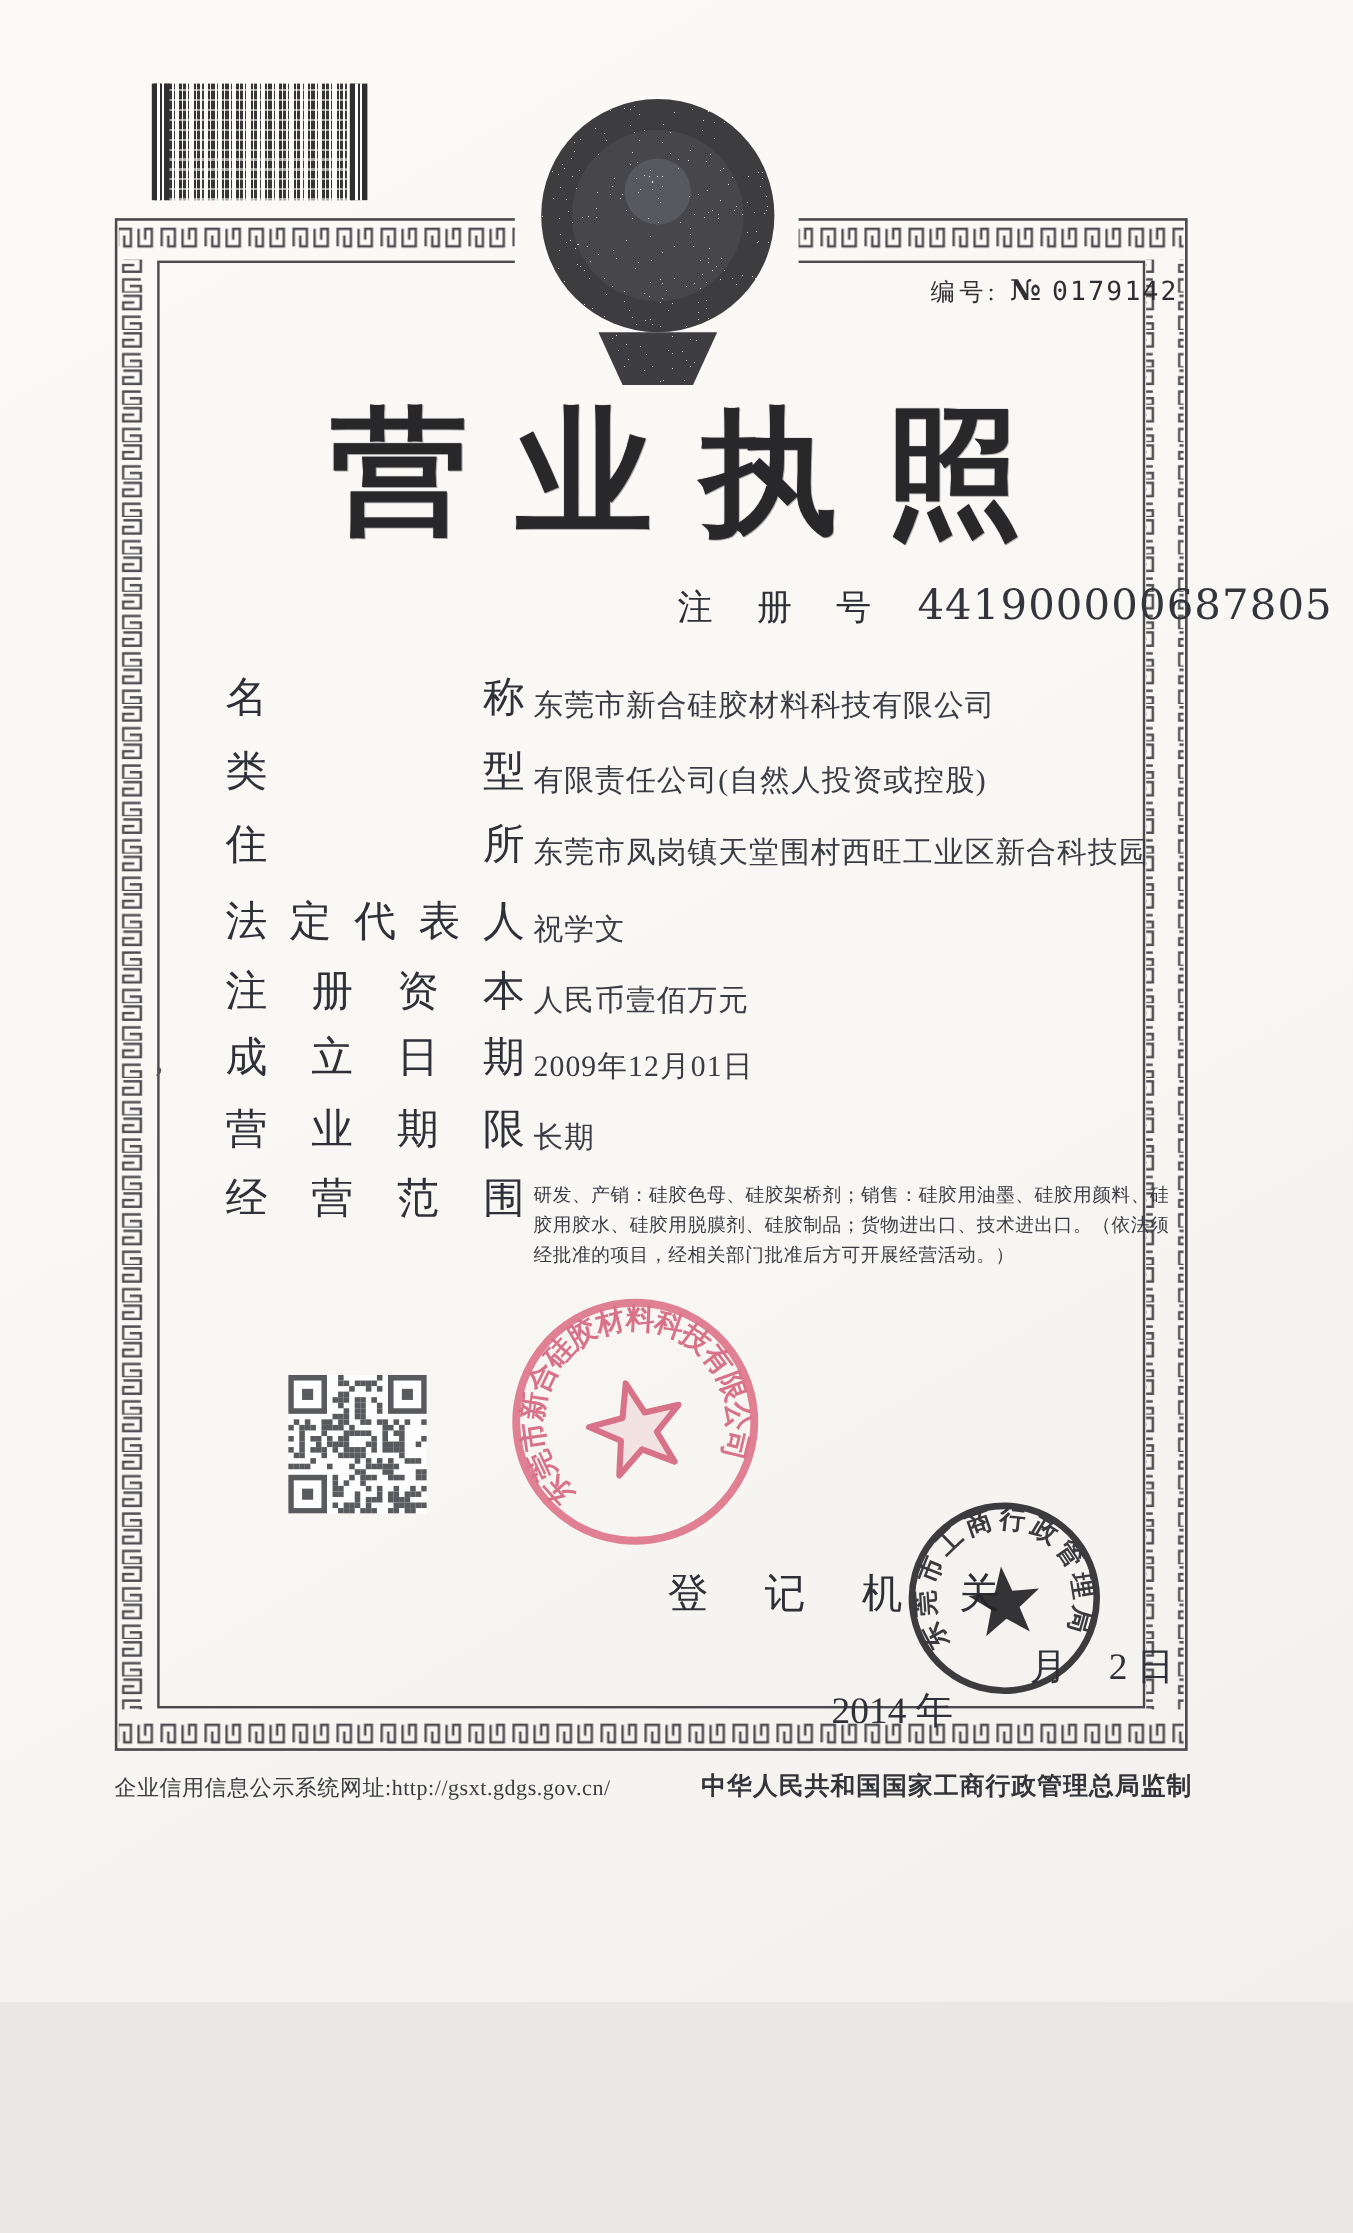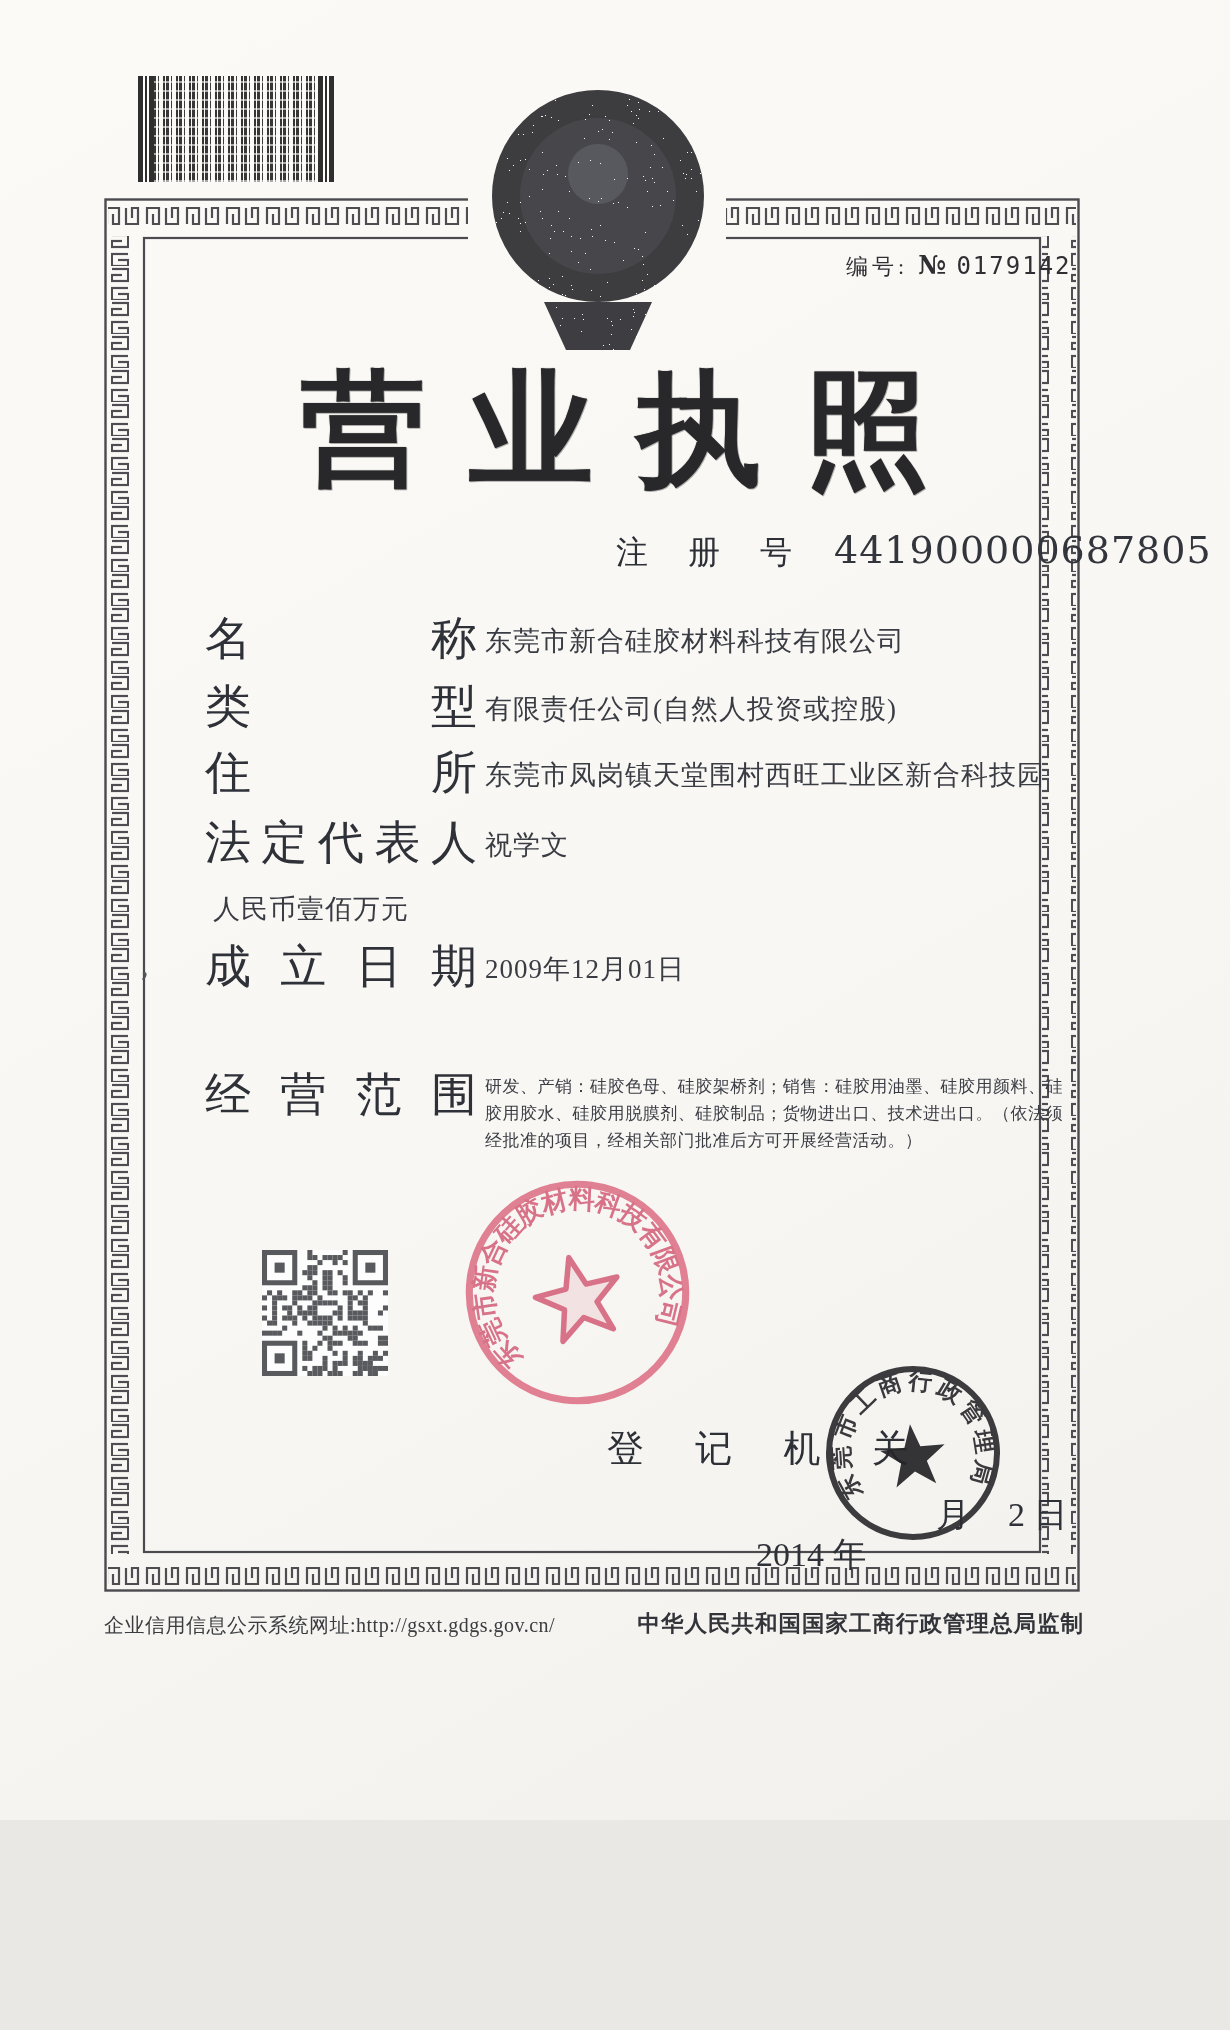--- a/index.html
+++ b/index.html
@@ -36,21 +36,21 @@
     letter-spacing:44px; color:#28282b; text-indent:44px;
     text-shadow:0 0 1px #555, 1px 1px 0 rgba(80,80,80,.4);
   }
   
   .regno{ position:absolute; left:616px; top:528px; display:flex; align-items:baseline; gap:26px; }
   .regno .lab{ font-size:32px; letter-spacing:16px; color:#2e3037; }
   .regno .num{ font-size:38px; font-family:"DejaVu Serif",serif; color:#33353c; letter-spacing:1px; }
   
   .row{ position:absolute; left:205px; display:flex; align-items:flex-start; }
   .row .lab{
-    width:272px; flex:0 0 272px; font-size:46px; color:#2f3138;
+    width:272px; flex:0 0 272px; font-size:38px; color:#2f3138;
     text-align:justify; text-align-last:justify; line-height:1.1;
   }
   .row .val{ margin-left:8px; padding-top:9px; font-size:27px; color:#3a3c44; letter-spacing:1px; white-space:nowrap; }
   .row .val.scope{ width:578px; white-space:normal; font-size:17px; line-height:1.58; text-align:justify; padding-top:4px; letter-spacing:.5px; }
   .stray-comma{ position:absolute; left:141px; top:948px; font-size:30px; color:#55565c; }
   
   .qr{ position:absolute; left:262px; top:1250px; opacity:.85; }
   
   .seal-red{ position:absolute; left:455px; top:1170px; opacity:.88; }
   .seal-black{ position:absolute; left:818px; top:1358px; opacity:.92; }
@@ -132,25 +132,30 @@
   </div>
   <div class="row" style="top:748px">
     <span class="lab">住所</span>
     <span class="val">东莞市凤岗镇天堂围村西旺工业区新合科技园</span>
   </div>
   <div class="row" style="top:818px">
     <span class="lab">法定代表人</span>
     <span class="val">祝学文</span>
   </div>
   <div class="row" style="top:882px">
+    <span class="lab">注册资本</span>
     <span class="val">人民币壹佰万元</span>
   </div>
   <div class="row" style="top:942px">
     <span class="lab">成立日期</span>
     <span class="val">2009年12月01日</span>
+  </div>
+  <div class="row" style="top:1007px">
+    <span class="lab">营业期限</span>
+    <span class="val">长期</span>
   </div>
   <div class="row" style="top:1070px">
     <span class="lab">经营范围</span>
     <span class="val scope">研发、产销：硅胶色母、硅胶架桥剂；销售：硅胶用油墨、硅胶用颜料、硅胶用胶水、硅胶用脱膜剂、硅胶制品；货物进出口、技术进出口。（依法须经批准的项目，经相关部门批准后方可开展经营活动。）</span>
   </div>
   <span class="stray-comma">,</span>
 
   <svg class="qr" width="126" height="126" viewBox="0 0 125 125">
     <rect width="125" height="125" fill="#ffffff"></rect>
     <g id="qrmods" fill="#3d3f45">

